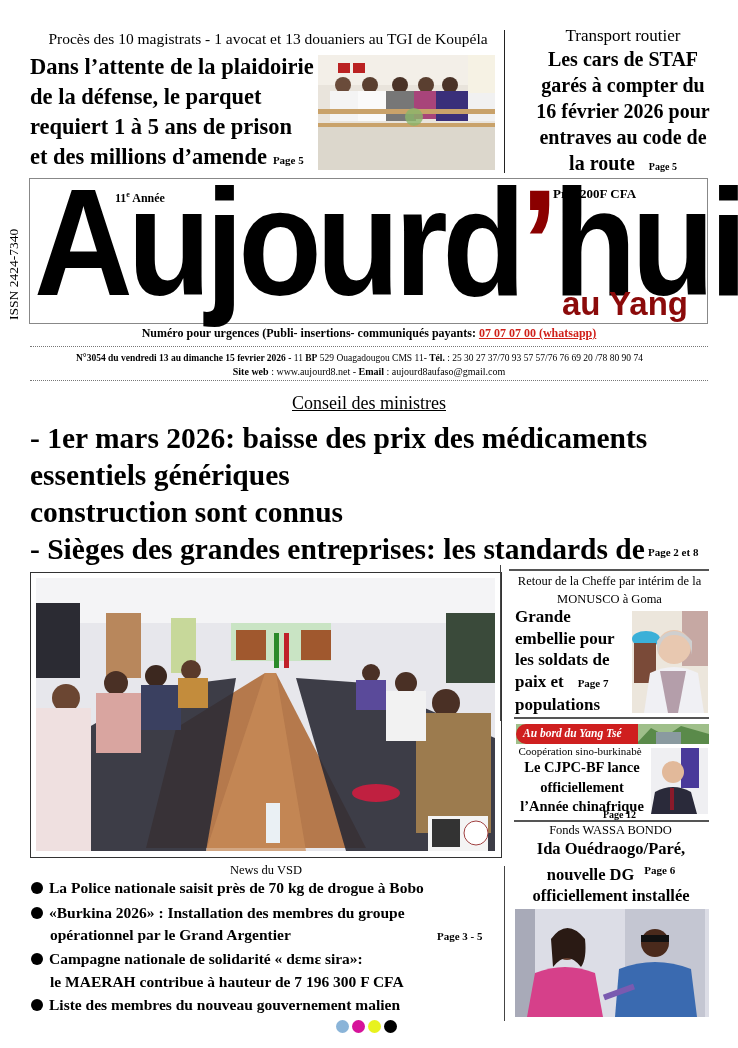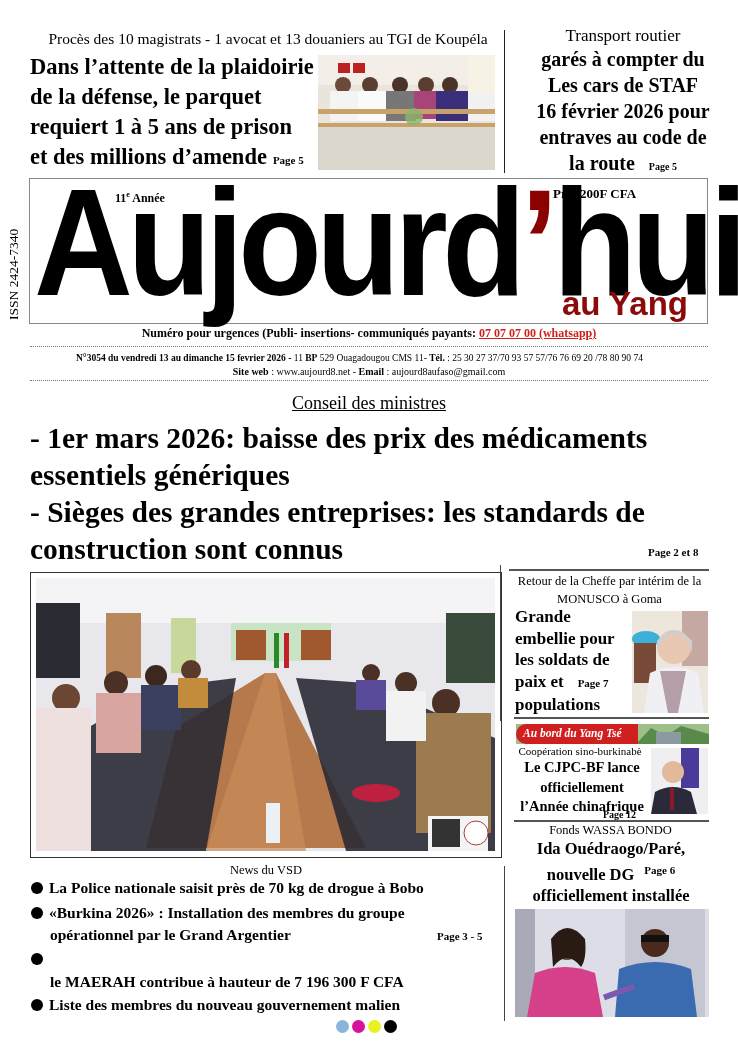--- a/index.html
+++ b/index.html
@@ -121,22 +121,22 @@
     <rect x="0" y="54" width="177" height="5" fill="#c9a26a"></rect>
     <rect x="0" y="68" width="177" height="4" fill="#c9a26a"></rect>
     <circle cx="96" cy="62" r="9" fill="#8bb56a" opacity="0.8"></circle>
     <rect x="0" y="72" width="177" height="43" fill="#dcd7cc"></rect>
   </svg>
 </div>
 
 <div class="abs" id="tr-divider"></div>
 <div class="abs center" id="tr-kicker">Transport routier</div>
 <div class="abs center" id="tr-headline">
+  <div>Les cars de STAF</div>
   <div>garés à compter du</div>
-  <div>Les cars de STAF</div>
   <div>16 février 2026 pour</div>
   <div>entraves au code de</div>
   <div><span>la route</span><span class="pg">Page 5</span></div>
 </div>
 
 <div class="abs" id="mast-box"></div>
 <div class="abs" id="issn">ISSN 2424-7340</div>
 <div class="abs" id="annee"><span>11</span><sup>e</sup><span> Année</span></div>
 <div class="abs" id="prix">Prix  200F CFA</div>
 <div class="abs" id="logo-main"><span>Aujourd</span><span class="apos">’</span><span>hui</span></div>
@@ -145,22 +145,22 @@
 <div class="abs center" id="urgence"><span>Numéro pour urgences (Publi- insertions- communiqués payants: </span><span class="red">07 07 07 00 (whatsapp)</span></div>
 <div class="abs dotline" id="dl1"></div>
 <div class="abs" id="issue-line"><span class="b">N°3054 du vendredi 13 au dimanche 15 fevrier 2026 - </span><span>11 </span><span class="b">BP</span><span> 529 Ouagadougou CMS 11-  </span><span class="b">Tél.</span><span> : 25 30 27 37/70 93 57 57/76 76 69 20 /78 80 90 74</span></div>
 <div class="abs center" id="site-line"><span class="b">Site web</span><span> : www.aujourd8.net - </span><span class="b">Email</span><span> :  aujourd8aufaso@gmail.com</span></div>
 <div class="abs dotline" id="dl2"></div>
 
 <div class="abs center" id="main-kicker">Conseil des ministres</div>
 <div class="abs" id="main-headline">
   <div>- 1er mars 2026: baisse des prix des médicaments</div>
   <div>essentiels génériques</div>
+  <div>construction sont connus</div>
   <div>- Sièges des grandes entreprises: les standards de</div>
-  <div>construction sont connus</div>
 </div>
 <div class="abs" id="main-page">Page 2 et 8</div>
 
 <div class="abs" id="photo-frame">
   <div id="photo-inner">
     <svg width="459" height="273" viewBox="0 0 459 273" preserveAspectRatio="none">
       <rect width="459" height="273" fill="#e7e7ec"></rect>
       <rect x="0" y="0" width="459" height="45" fill="#f4f4f6"></rect>
       <rect x="0" y="25" width="44" height="75" fill="#2b2b33"></rect>
       <rect x="410" y="35" width="49" height="70" fill="#3a4a3a"></rect>
@@ -268,21 +268,21 @@
     <path d="M100 108 L104 60 Q140 46 176 60 L182 108Z" fill="#3a6ab0"></path>
     <rect x="88" y="80" width="32" height="6" fill="#7a5ab0" transform="rotate(-20 104 83)"></rect>
   </svg>
 </div>
 
 <div class="abs center" id="news-kicker">News du VSD</div>
 <div class="abs news-item" id="n1"><span class="bullet"></span><span>La Police nationale saisit près de 70 kg de drogue à Bobo</span></div>
 <div class="abs news-item" id="n2"><span class="bullet"></span><span>«Burkina 2026» : Installation des membres  du groupe</span></div>
 <div class="abs news-cont" id="n2b">opérationnel par le Grand Argentier</div>
 <div class="abs" id="n2-page">Page 3 - 5</div>
-<div class="abs news-item" id="n3"><span class="bullet"></span></div>
+<div class="abs news-item" id="n3"><span class="bullet"></span><span>Campagne nationale de solidarité « dɛmɛ sira»:</span></div>
 <div class="abs news-cont" id="n3b">le MAERAH contribue à hauteur de 7 196 300 F CFA</div>
 <div class="abs news-item" id="n4"><span class="bullet"></span><span>Liste des membres du nouveau gouvernement malien</span></div>
 
 <div class="abs" id="reg-dots">
   <span style="background:#8ab4d8"></span>
   <span style="background:#d6139a"></span>
   <span style="background:#e8f21e"></span>
   <span style="background:#000000"></span>
 </div>
 

